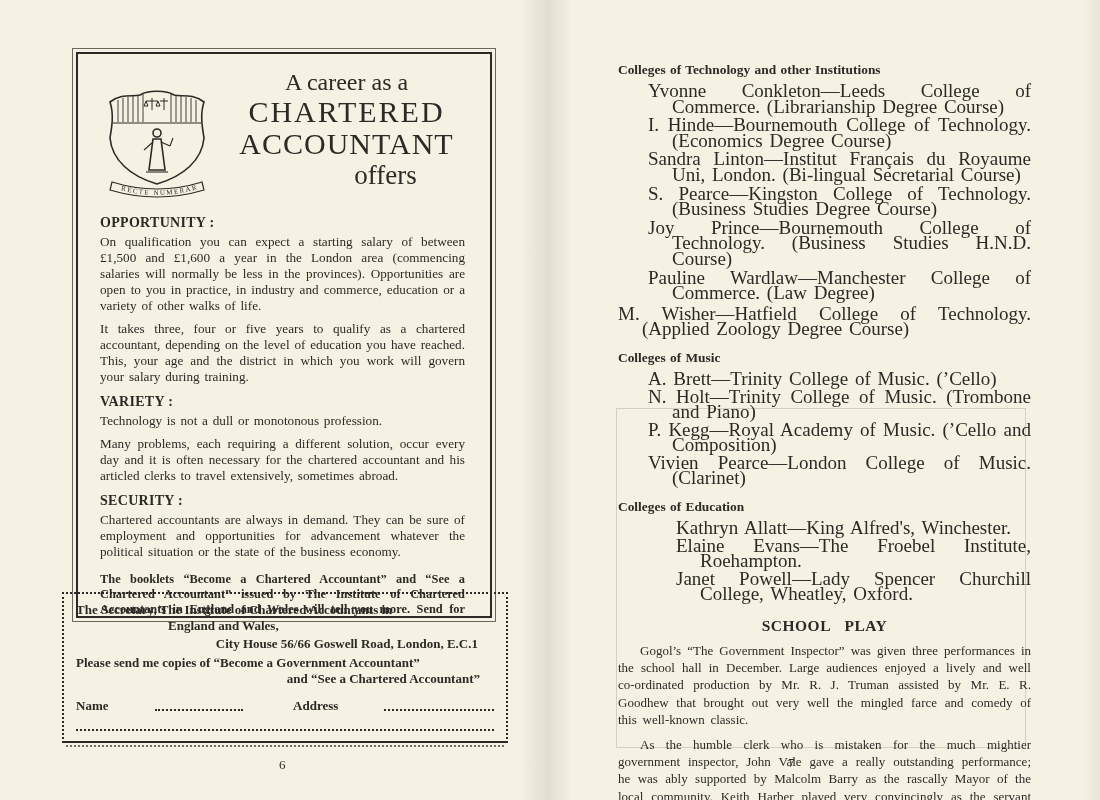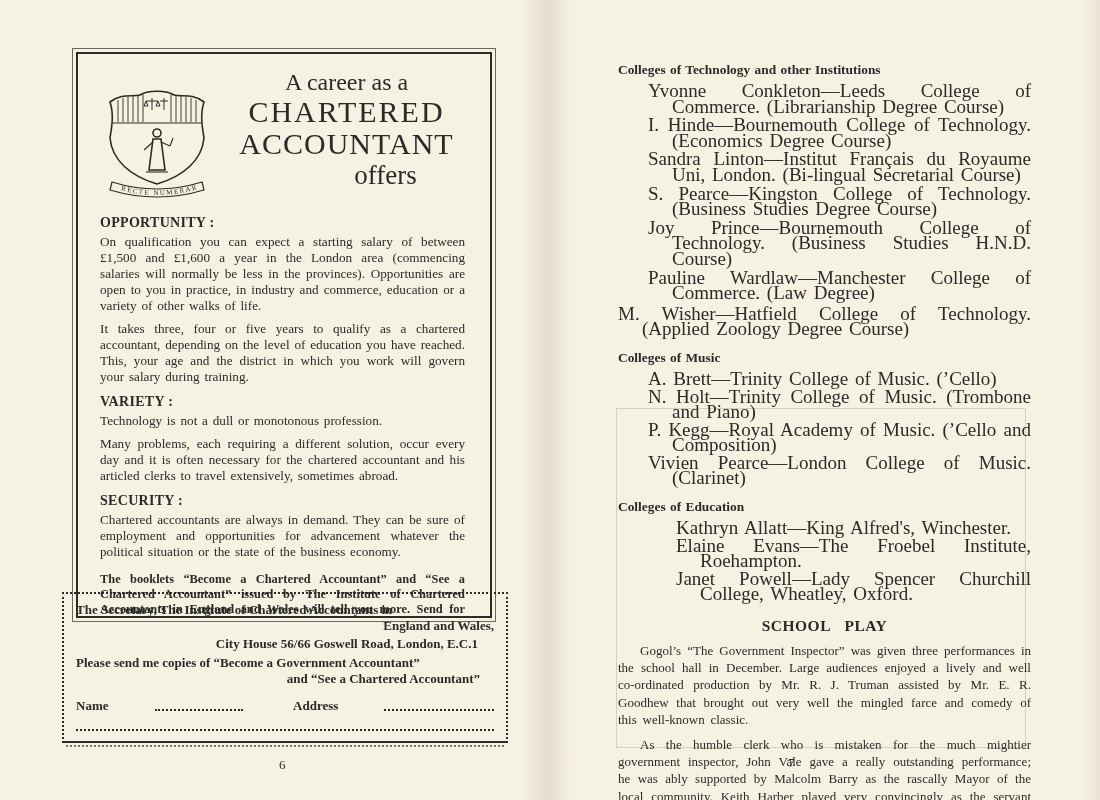--- a/index.html
+++ b/index.html
@@ -45,21 +45,21 @@
   
   .coupon{
     position:absolute;left:62px;top:592px;width:446px;box-sizing:border-box;
     border:2px dotted #2b2a26;border-bottom:2px solid #2b2a26;
     padding:8px 12px 8px;font-weight:bold;font-size:13px;line-height:16px;
   }
   .coupon::after{
     content:"";position:absolute;left:2px;right:2px;bottom:-6px;
     border-bottom:2px dotted rgba(43,42,38,0.65);
   }
-  .coupon-line2{margin-left:92px;text-align:right;}
+  .coupon-line2{margin-left:92px;}
   .coupon-line3{text-align:right;padding-right:16px;margin-top:2px;}
   .coupon-line4{margin-top:3px;}
   .coupon-line5{text-align:right;padding-right:14px;}
   .na-row{display:flex;align-items:flex-end;margin-top:11px;gap:44px;}
   .na-label{white-space:nowrap;}
   .dotfill{border-bottom:2px dotted #2b2a26;margin:0 6px 3px 2px;height:1px;}
   .dot-name{flex:2.1;}
   .dot-addr{flex:2.6;margin-right:0;}
   .full-dots{border-bottom:2px dotted #2b2a26;height:11px;margin:4px 0 2px;}
 

